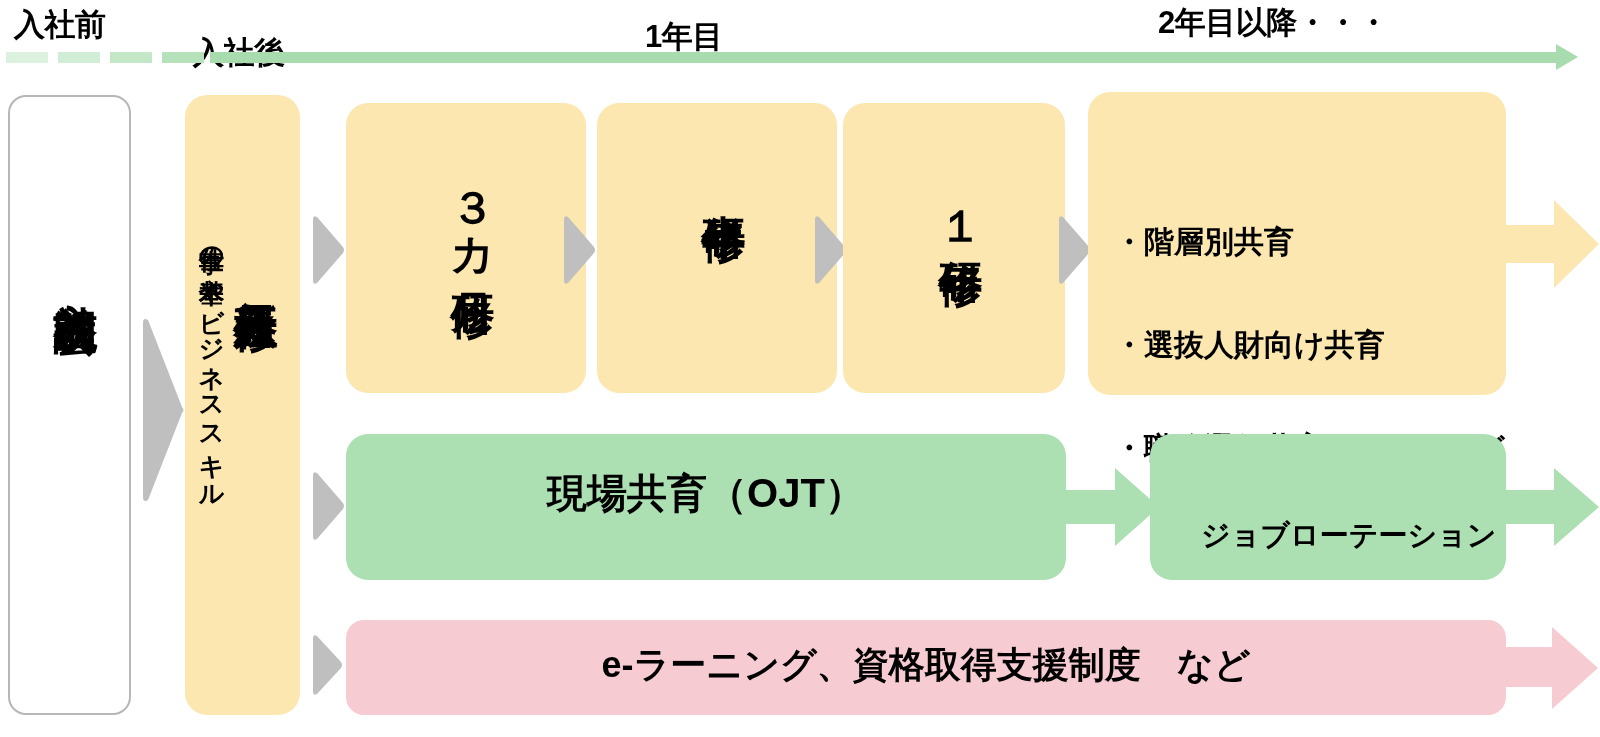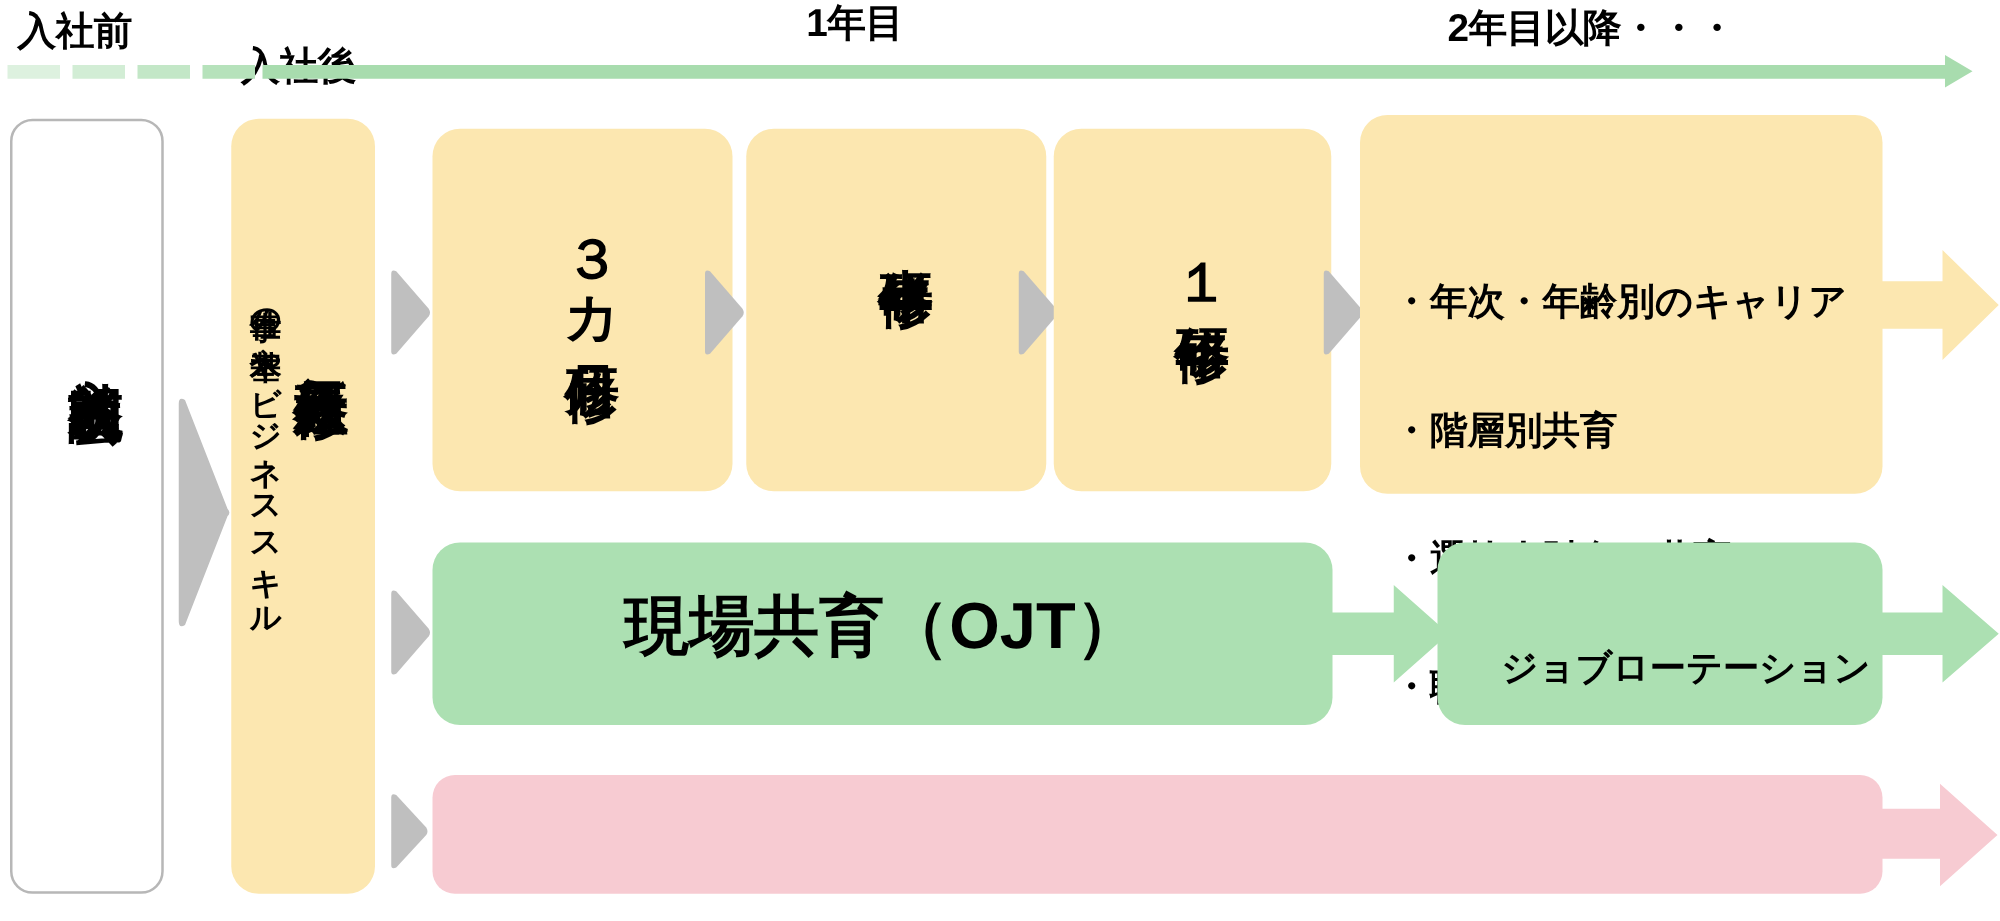--- a/index.html
+++ b/index.html
@@ -93,21 +93,21 @@
 </style>
 </head>
 <body>
 
 <div id="stage">
 
   <div>
 
     <div class="tl-label" style="left:14px;top:8px;">入社前</div>
     <div class="tl-label" style="left:193px;top:12px;margin-top:24px;">入社後</div>
-    <div class="tl-label" style="left:645px;top:2px;">1年目</div>
+    <div class="tl-label" style="left:645px;top:20px;">1年目</div>
     <div class="tl-label" style="left:1113px;top:6px;margin-left:45px;">2年目以降・・・</div>
 
     <div class="tl-dash" style="left:6px;top:52px;width:42px;background:#ddf1df;"></div>
     <div class="tl-dash" style="left:58px;top:52px;width:42px;background:#d2edd5;"></div>
     <div class="tl-dash" style="left:110px;top:52px;width:42px;background:#c3e7c7;"></div>
     <div class="tl-dash" style="left:162px;top:52px;width:42px;background:#b6e2bb;"></div>
 
     <div class="tl-bar" style="left:210px;top:52px;width:1347px;"></div>
     <div class="tl-arrowhead" style="left:1556px;top:44px;"></div>
   </div>
@@ -160,40 +160,39 @@
   </div>
 
   <div class="box box-yellow" style="left:1088px;top:92px;width:418px;height:303px;"></div>
   <div class="barrow" style="left:1502px;top:198px;">
     <svg width="98" height="92" viewBox="0 0 98 92">
       <path d="M0 27 L52 27 L52 2 L97 46 L52 90 L52 65 L0 65 Z" fill="#fce7b0"></path>
     </svg>
   </div>
 
   <div class="blist" style="left:1114px;top:157px;font-size:30px;">
-    <div>・年次・年齢別のキャリア</div>
     <div>・階層別共育</div>
     <div>・選抜人財向け共育</div>
     <div>・職務選任共育　　　　など</div>
   </div>
 
   <div class="chev" style="left:309px;top:470px;">
     <svg width="36" height="72" viewBox="0 0 36 72">
       <path d="M4 5 Q4 1 8 3 L34 33 Q36 36 34 39 L8 69 Q4 71 4 67 Z" fill="#bfbfbf"></path>
     </svg>
   </div>
 
   <div class="box box-green" style="left:346px;top:434px;width:720px;height:146px;"></div>
   <div class="barrow" style="left:1060px;top:466px;">
     <svg width="100" height="82" viewBox="0 0 100 82">
       <path d="M0 24 L55 24 L55 2 L99 41 L55 80 L55 58 L0 58 Z" fill="#ace0b2"></path>
     </svg>
   </div>
 
-  <div class="htext" style="left:346px;top:466px;width:720px;font-size:52px;">現場共育（OJT）</div>
+  <div class="htext" style="left:346px;top:466px;width:720px;font-size:40px;">現場共育（OJT）</div>
 
   <div class="box box-green" style="left:1150px;top:434px;width:356px;height:146px;"></div>
   <div class="barrow" style="left:1502px;top:466px;">
     <svg width="98" height="82" viewBox="0 0 98 82">
       <path d="M0 24 L52 24 L52 2 L97 41 L52 80 L52 58 L0 58 Z" fill="#ace0b2"></path>
     </svg>
   </div>
 
   <div class="blist" style="left:1172px;top:450px;font-size:29px;line-height:1.18;">
     <div>　ジョブローテーション</div>
@@ -206,14 +205,15 @@
     </svg>
   </div>
 
   <div class="box box-pink" style="left:346px;top:620px;width:1160px;height:95px;border-radius:18px;"></div>
   <div class="barrow" style="left:1490px;top:625px;">
     <svg width="110" height="86" viewBox="0 0 110 86">
       <path d="M0 22 L62 22 L62 2 L108 43 L62 84 L62 62 L0 62 Z" fill="#f7cbd2"></path>
     </svg>
   </div>
 
+  <div class="htext" style="left:346px;top:641px;width:1160px;font-size:36px;">e-ラーニング、資格取得支援制度　など</div>
 
 </div>
 
 </body></html>

